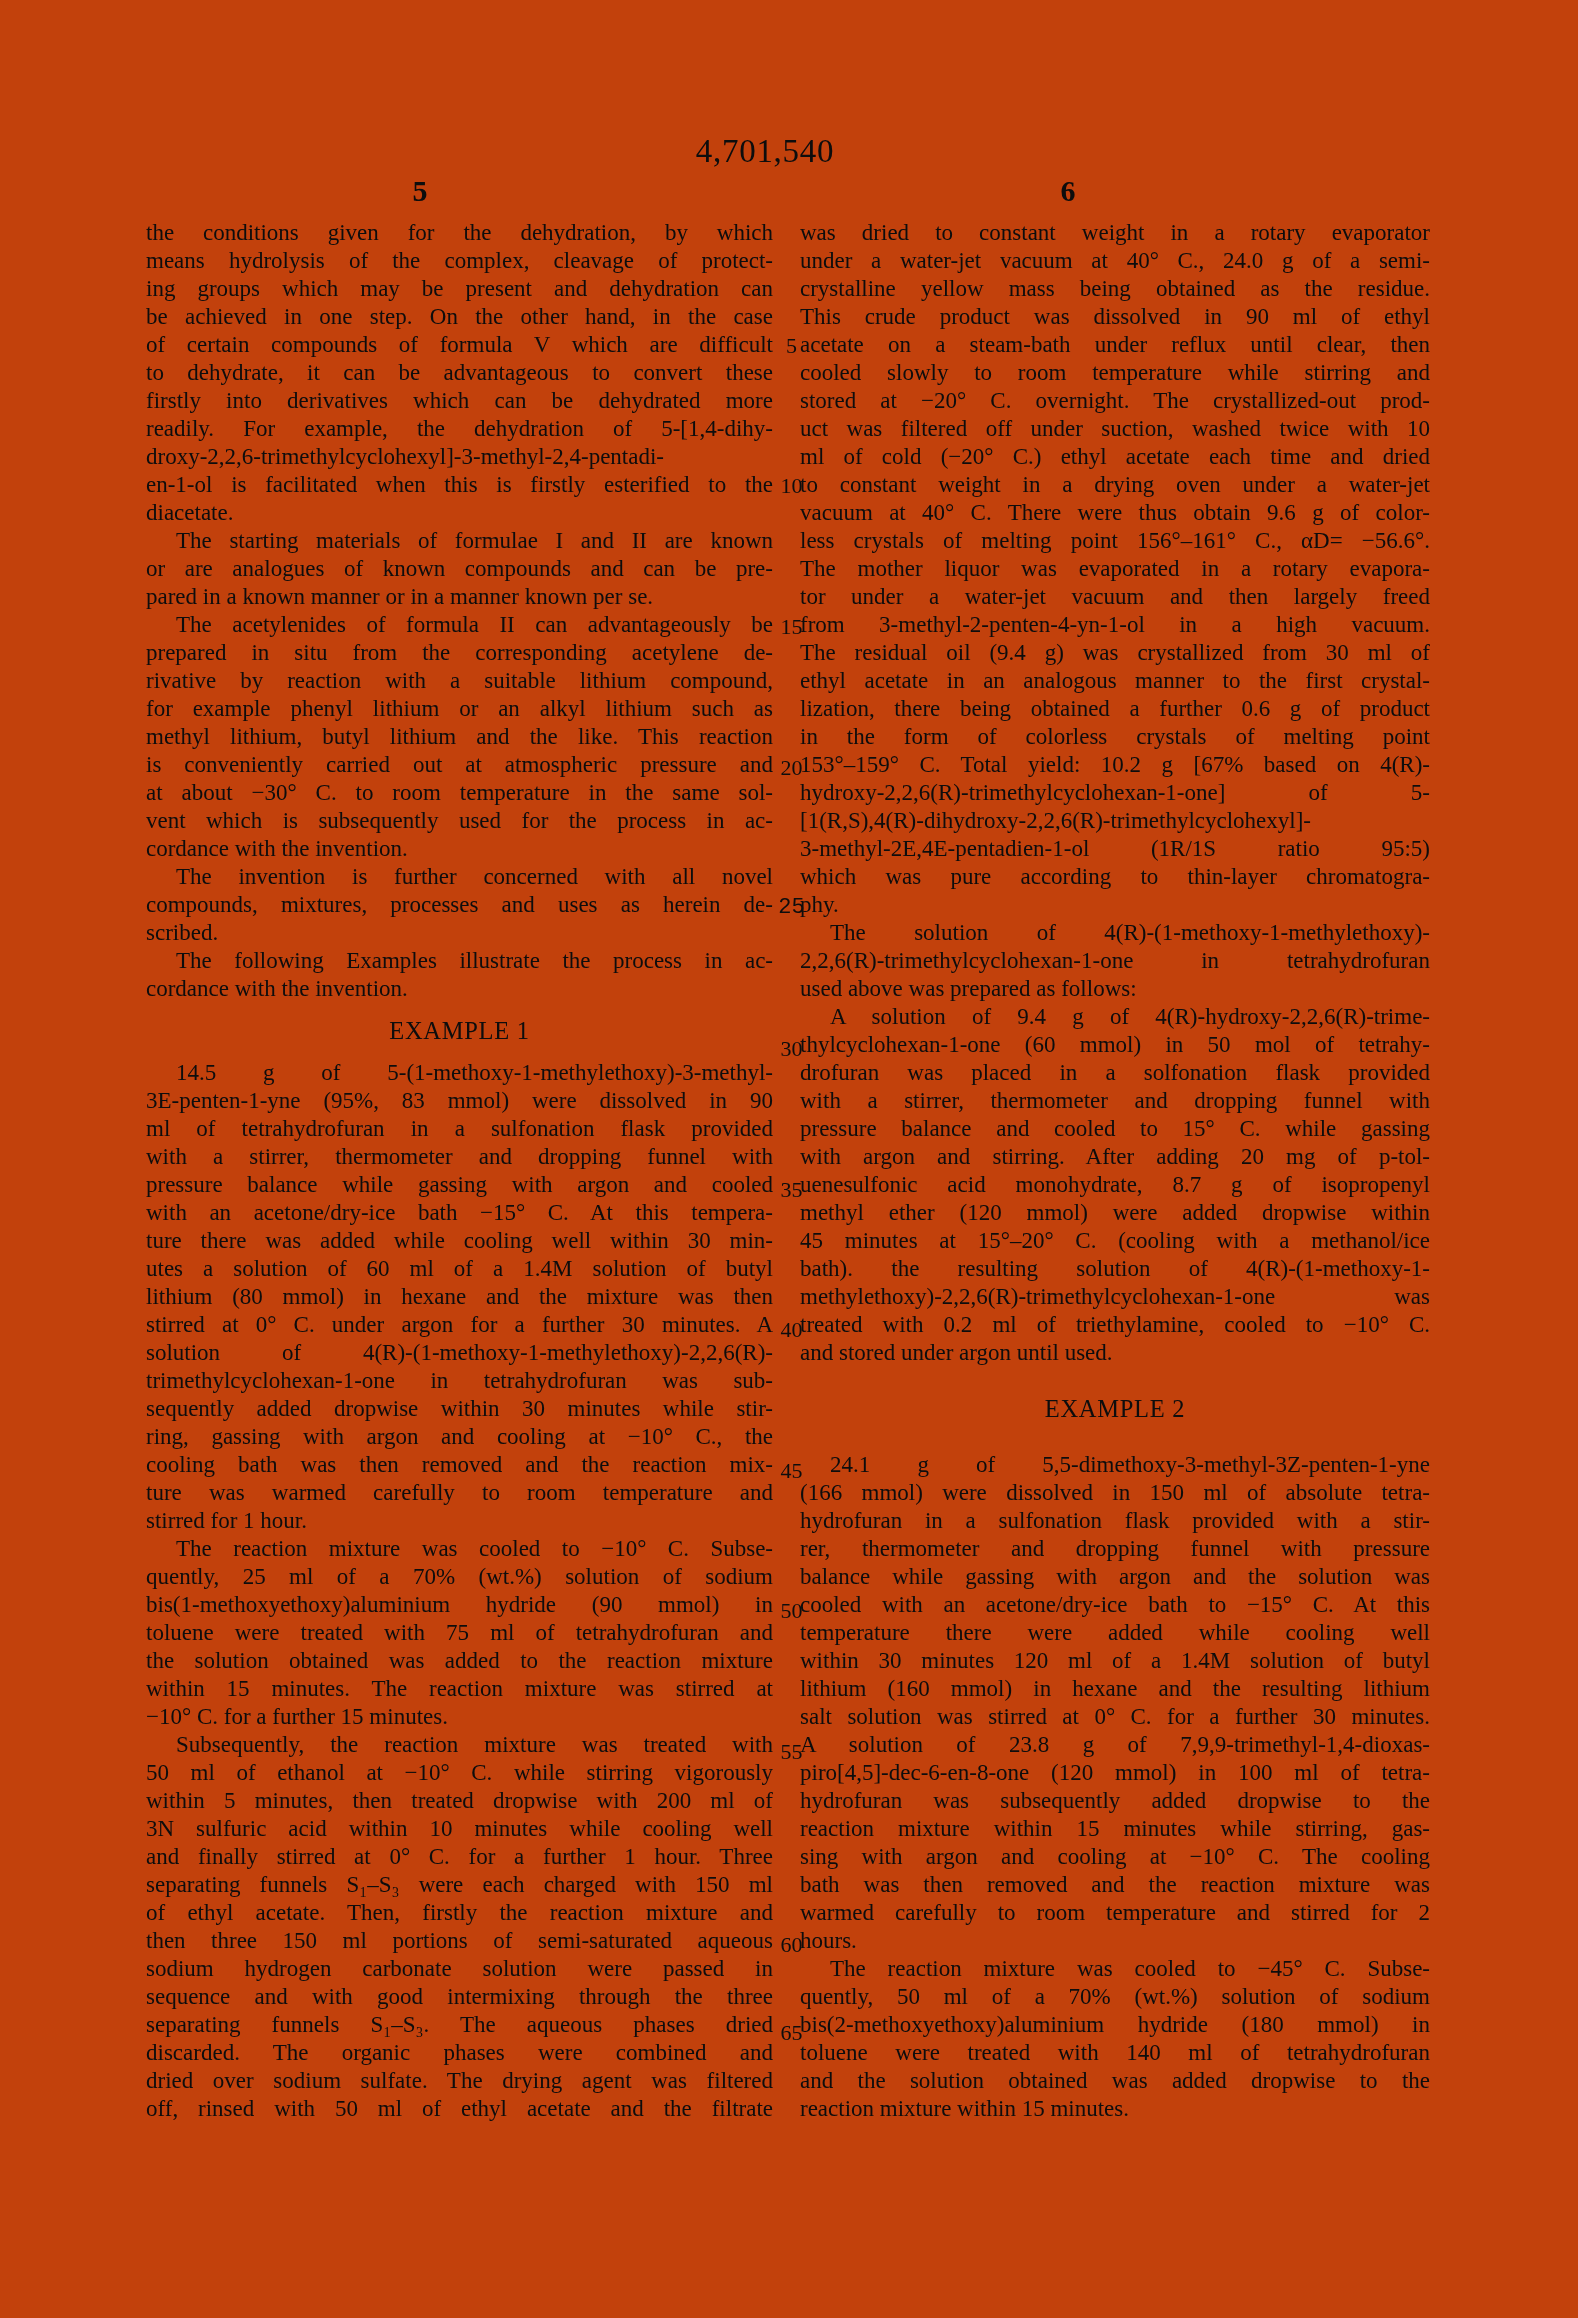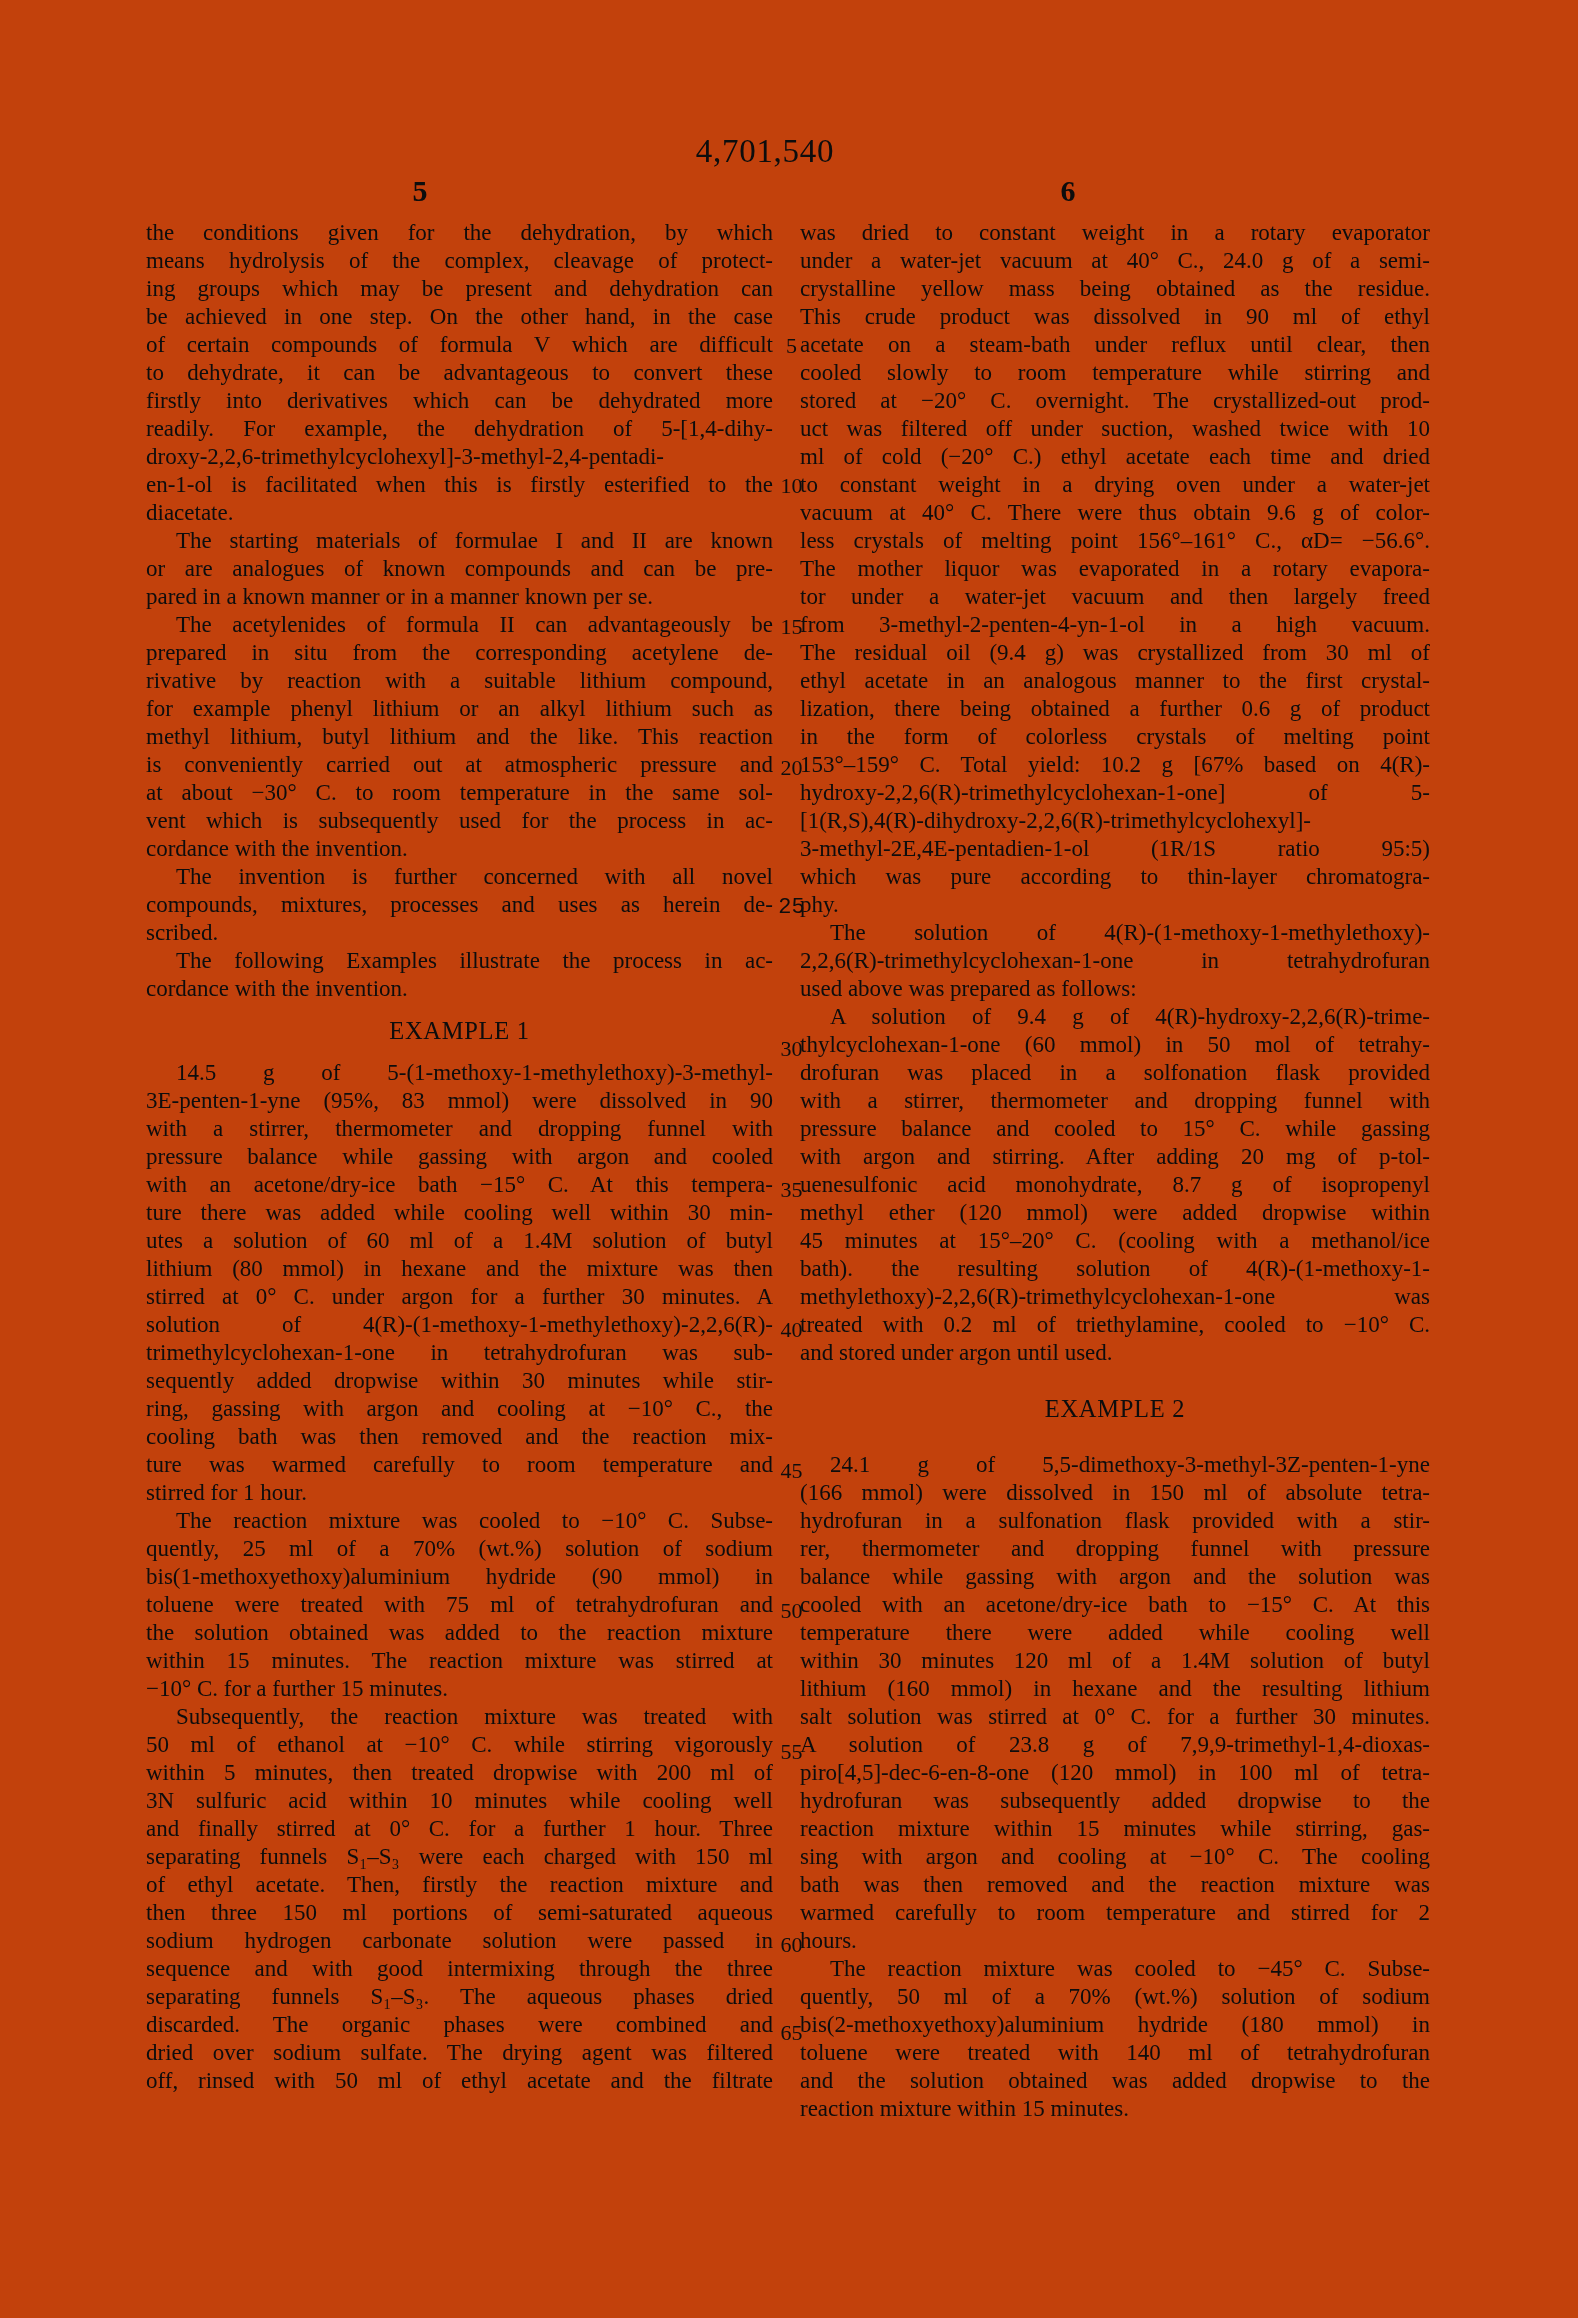--- a/index.html
+++ b/index.html
@@ -93,20 +93,21 @@
       <div class="line indent">The invention is further concerned with all novel</div>
       <div class="line">compounds, mixtures, processes and uses as herein de-</div>
       <div class="line no-just">scribed.</div>
       <div class="line indent">The following Examples illustrate the process in ac-</div>
       <div class="line no-just">cordance with the invention.</div>
       <div class="heading-slot" style="height: 56px;">
         <span class="heading">EXAMPLE 1</span>
       </div>
       <div class="line indent">14.5 g of 5-(1-methoxy-1-methylethoxy)-3-methyl-</div>
       <div class="line">3E-penten-1-yne (95%, 83 mmol) were dissolved in 90</div>
+      <div class="line">ml of tetrahydrofuran in a sulfonation flask provided</div>
       <div class="line">with a stirrer, thermometer and dropping funnel with</div>
       <div class="line">pressure balance while gassing with argon and cooled</div>
       <div class="line">with an acetone/dry-ice bath −15° C. At this tempera-</div>
       <div class="line">ture there was added while cooling well within 30 min-</div>
       <div class="line">utes a solution of 60 ml of a 1.4M solution of butyl</div>
       <div class="line">lithium (80 mmol) in hexane and the mixture was then</div>
       <div class="line">stirred at 0° C. under argon for a further 30 minutes. A</div>
       <div class="line">solution of 4(R)-(1-methoxy-1-methylethoxy)-2,2,6(R)-</div>
       <div class="line">trimethylcyclohexan-1-one in tetrahydrofuran was sub-</div>
       <div class="line">sequently added dropwise within 30 minutes while stir-</div>

